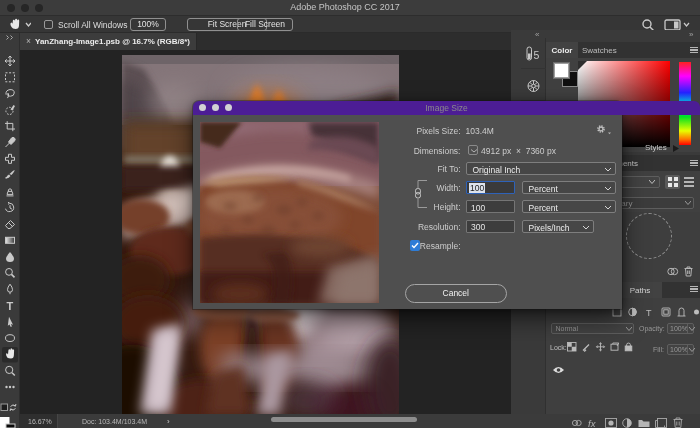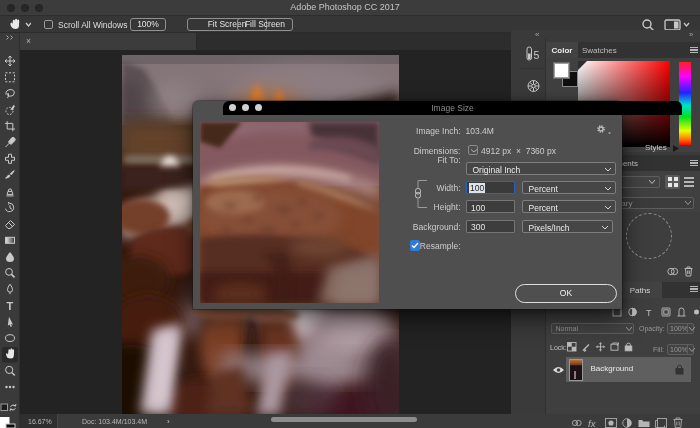--- a/index.html
+++ b/index.html
@@ -47,21 +47,21 @@
 #satsq{position:absolute;left:32px;top:31px;width:92px;height:86px;background:linear-gradient(to bottom,rgba(0,0,0,0) 0%,#000 100%),linear-gradient(to right,#fff 0%,#f00 100%);}
 #huebar{position:absolute;left:133px;top:32px;width:12px;height:83px;background:linear-gradient(to bottom,#ff2020 0%,#ff00ff 17%,#2222ff 37%,#00e0d0 52%,#00e020 66%,#e8ff00 83%,#ff7700 93%,#ff0000 100%);}
 
 .gtxt{position:absolute;font-size:8px;color:#989898;}
 .ltxt{position:absolute;font-size:8px;color:#c0c0c0;}
 .selbox{position:absolute;border:1px solid #5e5e5e;background:#434343;border-radius:2px;}
 
 #layerrow{position:absolute;left:20px;top:327px;width:125px;height:25px;background:#5f5f5f;}
 
 #dialog{left:193px;top:101px;width:429px;height:208px;border-radius:6px 6px 0 0;background:#4f4f4f;box-shadow:0 0 0 1px rgba(20,20,20,.35),0 10px 26px rgba(0,0,0,.55),0 2px 8px rgba(0,0,0,.4);font-size:8.5px;}
-#dtitle{position:absolute;left:0;top:0;width:459px;height:13.5px;background:#000000;border-radius:6px 6px 0 0;margin-left:30px;}
+#dtitle{position:absolute;left:0;top:0;width:507px;height:13.5px;background:#4c1d95;border-radius:6px 6px 0 0;}
 .dtl{position:absolute;top:3.25px;width:7px;height:7px;border-radius:50%;background:#d1d1d3;}
 #dtitletxt{position:absolute;left:0;right:0;top:2px;text-align:center;font-size:8.5px;color:#8b8b8b;}
 #dpreview{position:absolute;left:7px;top:20.5px;width:179px;height:181.5px;background:#6b4233;overflow:hidden;}
 .dlabel{position:absolute;font-size:8.5px;color:#cdcdcd;text-align:right;right:161.5px;white-space:nowrap;}
 .dval{position:absolute;font-size:8.5px;color:#cdcdcd;white-space:nowrap;}
 .dinput{position:absolute;left:273px;width:49px;height:13px;background:#3d3d3d;border:1px solid #757575;border-radius:1px;font-size:8.5px;color:#e8e8e8;}
 .dselect{position:absolute;background:#464646;border:1px solid #7e7e7e;border-radius:2px;height:13px;font-size:8.5px;color:#ededed;}
 .dselect .stxt{position:absolute;left:5.5px;top:2px;white-space:nowrap;}
 .dchev{position:absolute;right:4px;top:4px;width:6px;height:5px;}
 .dbtn{position:absolute;top:183px;height:19px;border-radius:9.5px;font-size:8.5px;color:#f2f2f2;text-align:center;line-height:17.5px;}
@@ -177,20 +177,21 @@
     <svg class="abs" style="left:664px;top:3px" width="26" height="12" viewBox="0 0 26 12">
       <rect x="1" y="1" width="15" height="10" rx="1.5" fill="none" stroke="#c9c9c9" stroke-width="1.3"></rect>
       <rect x="10" y="2.5" width="4.5" height="7" fill="#c9c9c9"></rect>
       <path d="M20 4 l2.5 3 l2.5 -3" stroke="#c9c9c9" stroke-width="1.2" fill="none"></path>
     </svg>
   </div>
 
   <div id="tabbar" class="abs">
     <div id="doctab">
       <span class="x">×</span>
+      <span class="t">YanZhang-Image1.psb @ 16.7% (RGB/8*)</span>
     </div>
   </div>
 
   <div id="toolbar" class="abs">
     <svg width="20" height="395" viewBox="0 0 20 395">
       <path d="M6.5 2.5 l2 2 l-2 2 M10.5 2.5 l2 2 l-2 2" stroke="#a9a9a9" fill="none" stroke-width="1"></path>
       <g id="icons">
           <g transform="translate(10,28)">
             <path d="M0 -5 V5 M-5 0 H5 M-1.7 -3.3 L0 -5 L1.7 -3.3 M-1.7 3.3 L0 5 L1.7 3.3 M-3.3 -1.7 L-5 0 L-3.3 1.7 M3.3 -1.7 L5 0 L3.3 1.7" stroke="#c9c9c9" fill="none"></path>
           </g>
@@ -427,32 +428,20 @@
       <div class="gtxt" style="left:124px;top:315.5px;font-size:7px">100%</div>
       <div class="abs" style="left:141px;top:314px;width:1px;height:10.5px;background:#5e5e5e"></div>
       <svg class="abs" style="left:142.5px;top:317.5px" width="6" height="4">
           <path d="M0 0 L3 3.5 L6 0" stroke="#9a9a9a" fill="none"></path>
         </svg>
 
       <svg class="abs" style="left:7px;top:335.5px" width="11" height="8">
           <path d="M0 4 Q5.5 -2 11 4 Q5.5 10 0 4 Z" fill="#dcdcdc"></path>
           <circle cx="5.5" cy="4" r="1.8" fill="#3f3f3f"></circle>
         </svg>
-      <div id="layerrow">
-        <div class="abs" style="left:2.5px;top:1.5px;width:14.5px;height:22px;background:#222;border:1px solid #999">
-          <div class="abs" style="left:0;top:0;width:12.5px;height:5px;background:linear-gradient(#bd6f2e,#6e3a22)"></div>
-          <div class="abs" style="left:0;top:6px;width:12.5px;height:14px;background:#1c1116"></div>
-          <div class="abs" style="left:4px;top:11px;width:2.5px;height:8px;background:#8d7c84"></div>
-        </div>
-        <div class="abs" style="left:24.5px;top:7px;font-size:8px;color:#ececec">Background</div>
-        <svg class="abs" style="left:109px;top:6.5px" width="9" height="11" fill="none" stroke="#333">
-            <rect x="1" y="4.5" width="7" height="5.5" fill="#333"></rect>
-            <path d="M2.5 4.5 V3 Q2.5 1.3 4.5 1.3 Q6.5 1.3 6.5 3 V4.5"></path>
-          </svg>
-      </div>
 
       <svg class="abs" style="left:25px;top:387px" width="120" height="11" fill="none" stroke="#aaaaaa" stroke-width=".9">
         <g>
             <circle cx="4" cy="6" r="2.6"></circle>
             <circle cx="7.6" cy="6" r="2.6"></circle>
           </g>
         <g transform="translate(17,0)">
             <text x="0" y="9.5" font-size="9.5" font-style="italic" fill="#b5b5b5" stroke="none" font-family="Liberation Sans">fx</text>
           </g>
         <g transform="translate(34,0)">
@@ -532,30 +521,30 @@
         <path d="M62 132 Q80 142 72 182 L90 182 Q96 146 86 130 Z" fill="#3f1d14" opacity=".7" filter="url(#pb3)"></path>
         <ellipse cx="120" cy="125" rx="30" ry="10" fill="#6e4433" filter="url(#pb6)"></ellipse>
       </svg>
     </div>
 
     <svg class="abs" style="left:403px;top:23px" width="16" height="11" viewBox="0 0 16 11">
       <circle cx="5" cy="5" r="3" fill="none" stroke="#c3c3c3" stroke-width="1.6" stroke-dasharray="1.35 1.0"></circle>
       <circle cx="5" cy="5" r="1.9" fill="none" stroke="#c3c3c3" stroke-width="1.1"></circle>
       <path d="M12 8.5 l1.5 1.8 l1.5 -1.8" fill="#b5b5b5"></path>
     </svg>
-    <div class="dlabel" style="top:25px">Image Inch:</div>
+    <div class="dlabel" style="top:25px">Pixels Size:</div>
     <div class="dval" style="left:272.5px;top:25px">103.4M</div>
     <div class="dlabel" style="top:44.5px">Dimensions:</div>
     <div class="abs" style="left:275px;top:44px;width:10px;height:10px;border:1px solid #8a8a8a;border-radius:2px">
       <svg class="abs" style="left:1.5px;top:3px" width="6" height="4">
           <path d="M0 0.5 L3 3 L6 0.5" stroke="#bdbdbd" stroke-width=".9" fill="none"></path>
         </svg>
     </div>
     <div class="dval" style="left:288px;top:44.5px">4912 px&nbsp;&nbsp;×&nbsp;&nbsp;7360 px</div>
-    <div class="dlabel" style="top:54px">Fit To:</div>
+    <div class="dlabel" style="top:63px">Fit To:</div>
     <div class="dselect" style="left:273px;top:60.5px;width:149.5px">
         <span class="stxt">Original Inch</span>
       <svg class="dchev" width="6" height="5">
           <path d="M0 1 L3 4 L6 1" stroke="#d5d5d5" fill="none"></path>
         </svg>
     </div>
 
     <svg class="abs" style="left:218px;top:78px" width="18" height="30" viewBox="0 0 18 30">
       <path d="M16 1.5 H7 V9 M7 20 V28.5 H16" stroke="#9a9a9a" fill="none"></path>
       <rect x="3.5" y="9.5" width="7" height="10" rx="3" fill="#4f4f4f"></rect>
@@ -577,32 +566,32 @@
     <div class="dlabel" style="top:101px">Height:</div>
     <div class="dinput" style="top:99px">
         <div style="position:absolute;left:4px;top:1.5px">100</div>
       </div>
     <div class="dselect" style="left:329px;top:99px;width:93.5px">
         <span class="stxt">Percent</span>
       <svg class="dchev" width="6" height="5">
           <path d="M0 1 L3 4 L6 1" stroke="#d5d5d5" fill="none"></path>
         </svg>
     </div>
-    <div class="dlabel" style="top:120.5px">Background:</div>
+    <div class="dlabel" style="top:120.5px">Resolution:</div>
     <div class="dinput" style="top:118.5px">
         <div style="position:absolute;left:4px;top:1.5px">300</div>
       </div>
-    <div class="dselect" style="left:329px;top:118.5px;width:91px">
+    <div class="dselect" style="left:329px;top:118.5px;width:72px">
         <span class="stxt">Pixels/Inch</span>
       <svg class="dchev" width="6" height="5">
           <path d="M0 1 L3 4 L6 1" stroke="#d5d5d5" fill="none"></path>
         </svg>
     </div>
     <div class="abs" style="left:216.5px;top:139px;width:10.5px;height:10.5px;background:#2e7cd6;border-radius:2px">
       <svg class="abs" style="left:1.5px;top:2px" width="8" height="7">
           <path d="M1 3.5 L3 5.5 L7 1" stroke="#fff" stroke-width="1.4" fill="none"></path>
         </svg>
     </div>
     <div class="dlabel" style="top:139.5px">Resample:</div>
-    <div class="dbtn" style="left:322px;width:102px;border:1.5px solid #dedede">OK</div>
+    <div class="dbtn" style="left:212px;width:101.5px;border:1px solid #a5a5a5">Cancel</div>
   </div>
 
 </div>
 
 </body></html>

